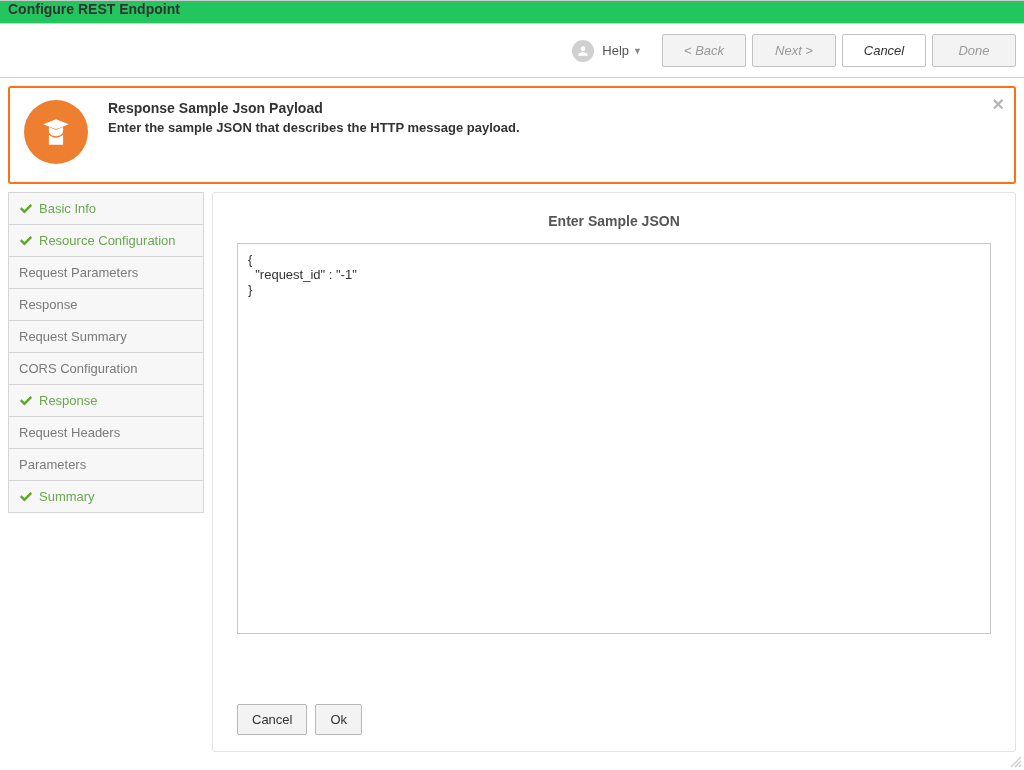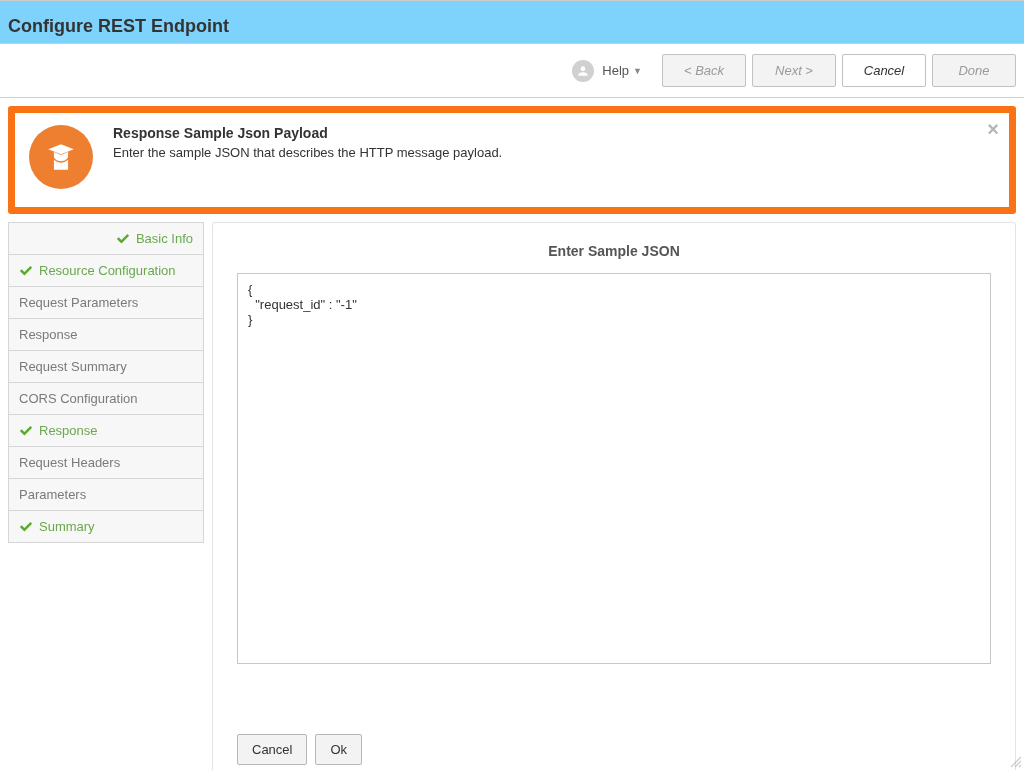--- a/index.html
+++ b/index.html
@@ -11,24 +11,24 @@
     font-size: 13px;
     background: #fff;
     color: #333;
     overflow: hidden;
   }
 
   
   .titlebar {
     border-top: 1px solid #ccc;
     border-bottom: 1px solid #ccc;
-    background: #7dd3fc;
-    padding: 15px 8px 6px 8px;
-    font-weight: bold;
-    font-size: 18px;
+    background: #22c55e;
+    padding: 0 8px 6px 8px;
+    font-weight: bold;
+    font-size: 14px;
     color: #333;
   }
 
   
   .toolbar {
     display: flex;
     align-items: center;
     justify-content: flex-end;
     gap: 6px;
     padding: 10px 8px 10px 8px;
@@ -74,21 +74,21 @@
   }
   .wiz-btn.enabled {
     color: #333;
     background: #fff;
     cursor: pointer;
   }
 
   
   .header-panel {
     margin: 8px;
-    border: 7px solid #f97316;
+    border: 2px solid #f97316;
     border-radius: 3px;
     background: #fff;
     display: flex;
     align-items: flex-start;
     padding: 12px 14px 18px 14px;
     position: relative;
   }
   .circle-icon {
     flex: 0 0 64px;
     width: 64px;
@@ -104,20 +104,21 @@
   .header-text h2 {
     margin: 0 0 4px 0;
     font-size: 14px;
     font-weight: bold;
     color: #333;
   }
   .header-text p {
     margin: 0;
     font-size: 13px;
     color: #333;
+    font-weight: bold;
   }
   .close-x {
     position: absolute;
     right: 10px;
     top: 6px;
     font-size: 20px;
     font-weight: bold;
     color: #b5b5b5;
     cursor: pointer;
     line-height: 1;
@@ -139,21 +140,21 @@
     border-top: none;
     background: #f7f7f7;
     color: #7a7a7a;
     padding: 8px 10px;
     display: flex;
     align-items: center;
     gap: 6px;
     cursor: pointer;
     font-size: 13px;
   }
-  .sidebar-item:first-child { border-top: 1px solid #d6d6d6; justify-content: flex-end; }
+  .sidebar-item:first-child { border-top: 1px solid #d6d6d6; }
   .sidebar-item.done { color: #6aa84f; font-weight: normal; }
   .check {
     width: 14px; height: 14px; flex:0 0 14px;
   }
   .check svg { width: 14px; height: 14px; }
 
   .main-panel {
     flex: 1;
     border: 1px solid #e3e3e3;
     border-radius: 3px;

